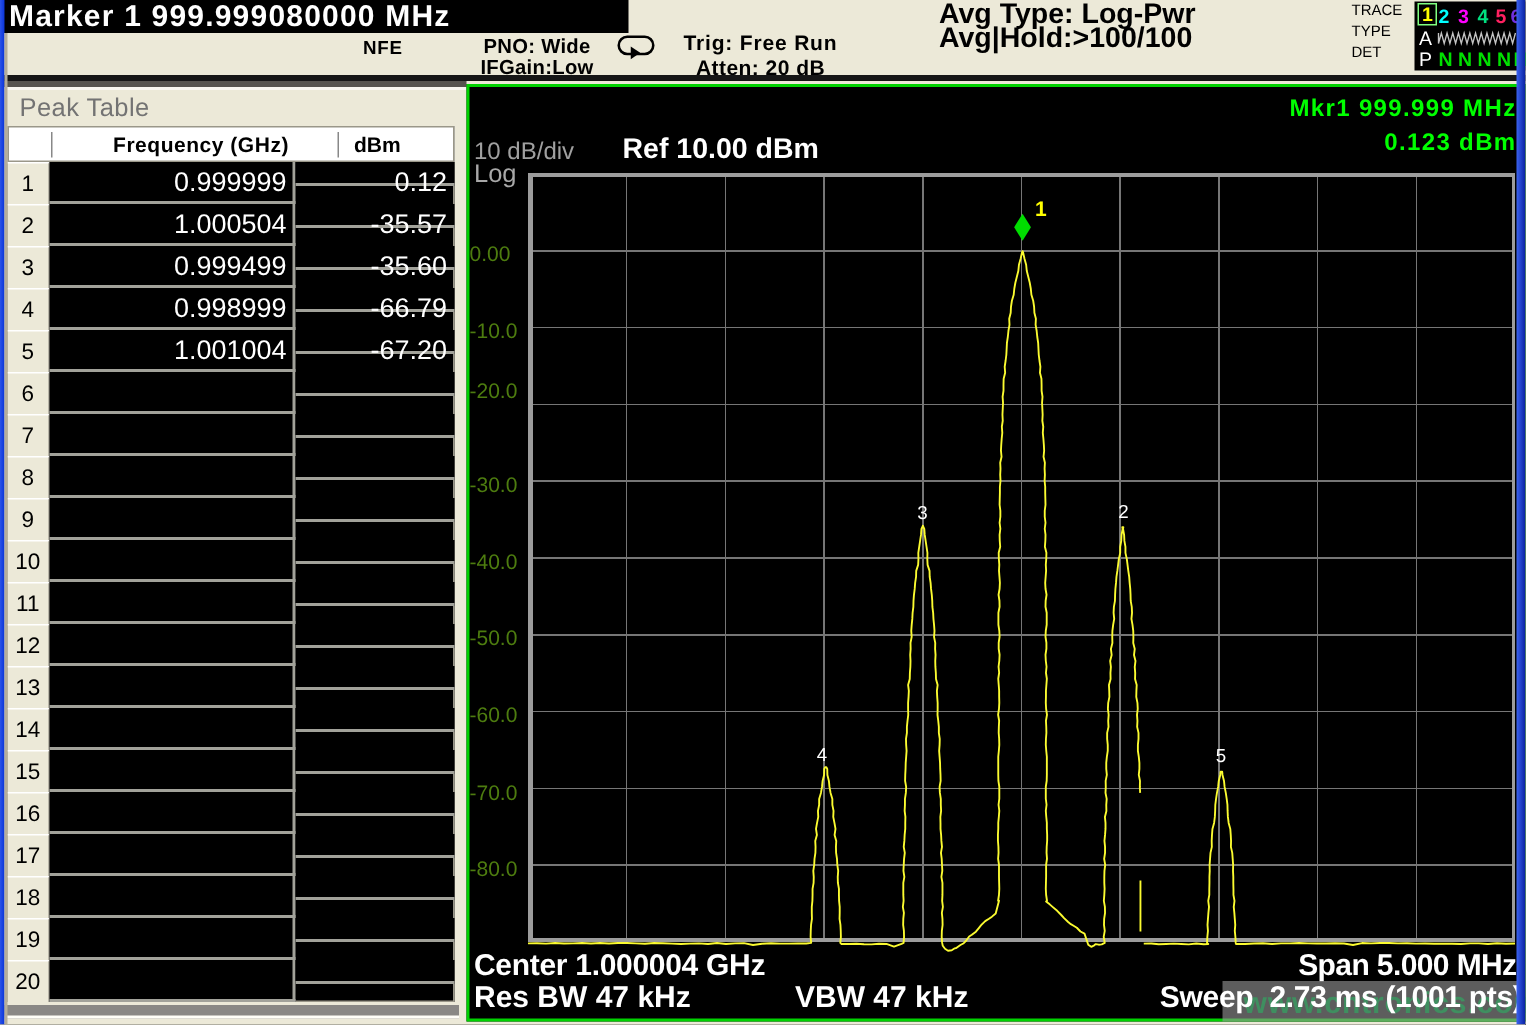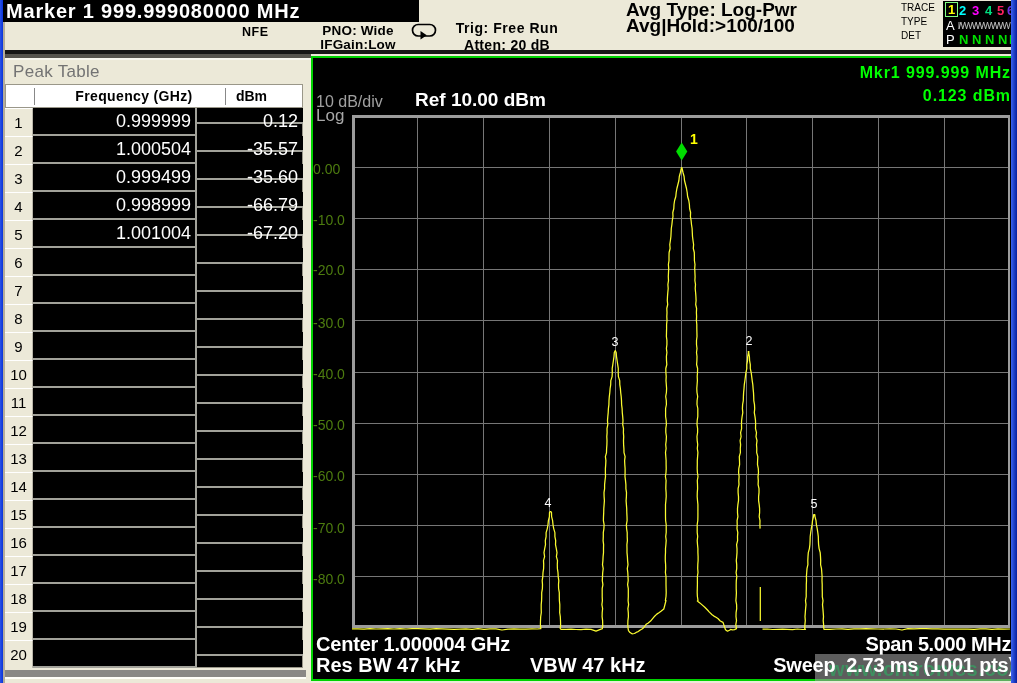--- a/index.html
+++ b/index.html
@@ -130,21 +130,21 @@
 <div class="th" style="left:197px;top:88px;width:106px;padding-left:3px">dBm</div>
 <div id="graybar"></div>
 <div id="spec"></div>
 <div class="grn" style="top:62px">Mkr1 999.999 MHz</div>
 <div class="grn" style="top:85px">0.123 dBm</div>
 <div class="gray" style="left:316px;top:94px">10 dB/div</div>
 <div class="gray" style="left:316px;top:108px;font-size:17px;color:#a8a8a8">Log</div>
 <div class="wb" style="left:415px;top:89px;font-size:19px">Ref 10.00 dBm</div>
 <div class="ylab" style="top:161px">0.00</div>
 <div class="ylab" style="top:212px">-10.0</div>
-<div class="ylab" style="top:262px">-20.0</div>
+<div class="ylab" style="top:252px">-20.0</div>
 <div class="ylab" style="top:315px">-30.0</div>
 <div class="ylab" style="top:366px">-40.0</div>
 <div class="ylab" style="top:417px">-50.0</div>
 <div class="ylab" style="top:468px">-60.0</div>
 <div class="ylab" style="top:520px">-70.0</div>
 <div class="ylab" style="top:571px">-80.0</div>
 
 <svg class="abs" style="left:0;top:0" width="1017" height="683" viewBox="0 0 1017 683">
 <g stroke="#767676" stroke-width="1" shape-rendering="crispEdges">
 <line x1="417.8" y1="116.0" x2="417.8" y2="628.0"></line>

